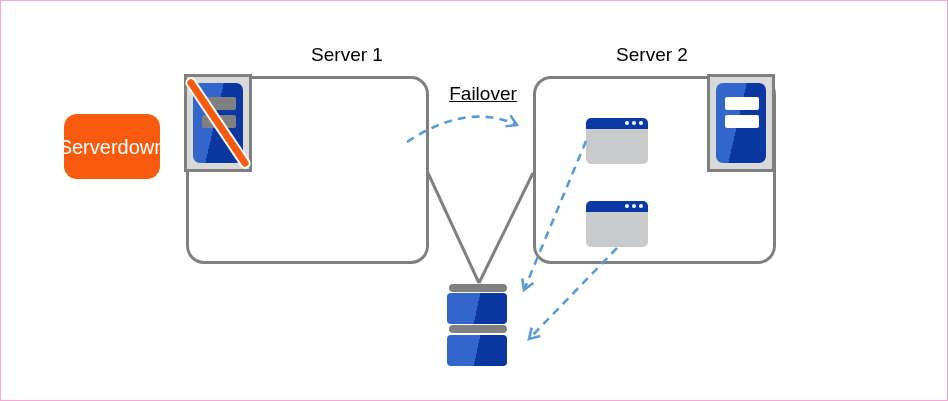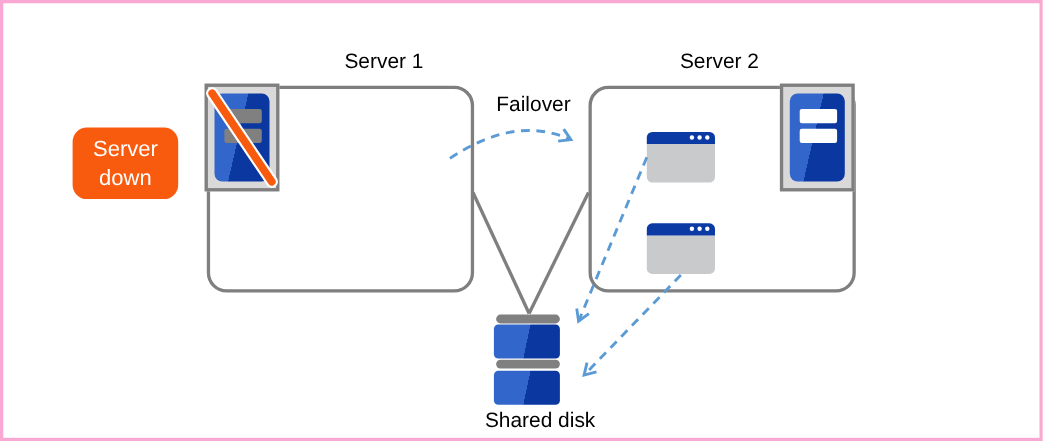--- a/index.html
+++ b/index.html
@@ -10,29 +10,29 @@
     --server_blue_light:#3366CB;
     --server_blue_dark:#0A37A0;
     --titlebar_blue:#0C3AA5;
     --window_body_gray:#C9CACB;
     --slot_gray:#808080;
     --text_black:#000000;
   }
   html,body{margin:0;padding:0;background:#fff;}
   .canvas{
     position:relative;width:948px;height:401px;
-    box-sizing:border-box;border:3px solid #f9a8d4;
+    box-sizing:border-box;border:1px solid #f9a8d4;
     background:#ffffff;overflow:hidden;
     font-family:"Liberation Sans", sans-serif;color:var(--text_black);
   }
   .lbl{position:absolute;transform:translateX(-50%);font-size:19px;white-space:nowrap;}
   .badge{
     position:absolute;left:63px;top:113px;width:96px;height:65px;
     background:var(--accent_orange);border-radius:13px;
-    display:flex;flex-direction:column;align-items:center;justify-content:center;
+    display:flex;flex-direction:row;align-items:center;justify-content:center;
     color:#fff;font-size:20px;line-height:1.3;text-align:center;
   }
   .server-box{
     position:absolute;top:75px;width:243px;height:188px;box-sizing:border-box;
     border:3px solid var(--connector_gray);border-radius:18px;background:#fff;
   }
   .sbox1{left:185px;}
   .sbox2{left:532px;}
   .hw-icon{
     position:absolute;width:68px;height:98px;box-sizing:border-box;
@@ -77,24 +77,23 @@
   .gray-line{stroke:var(--connector_gray);stroke-width:3;fill:none;}
   .blue-dash{stroke:var(--arrow_blue);stroke-width:2.6;fill:none;stroke-dasharray:8 6;}
 </style>
 </head>
 <body>
 
 <div class="canvas">
 
   <div class="lbl" style="left:346px;top:43px;">Server 1</div>
   <div class="lbl" style="left:614px;top:43px;margin-left:37px;">Server 2</div>
-  <div class="lbl" style="left:482px;top:82px;">Failover</div>
+  <div class="lbl" style="left:482px;top:82px;text-decoration:underline;">Failover</div>
   <div class="lbl" style="left:630px;top:91px;">Application A</div>
   <div class="lbl" style="left:630px;top:176px;">Application B</div>
-  <div class="lbl" style="left:488px;top:369px;">Shared disk</div>
 
   <div class="badge">
     <span>Server</span>
     <span>down</span>
   </div>
 
   <div class="server-box sbox1"></div>
   <div class="server-box sbox2"></div>
 
   <div class="hw-icon hw1">

